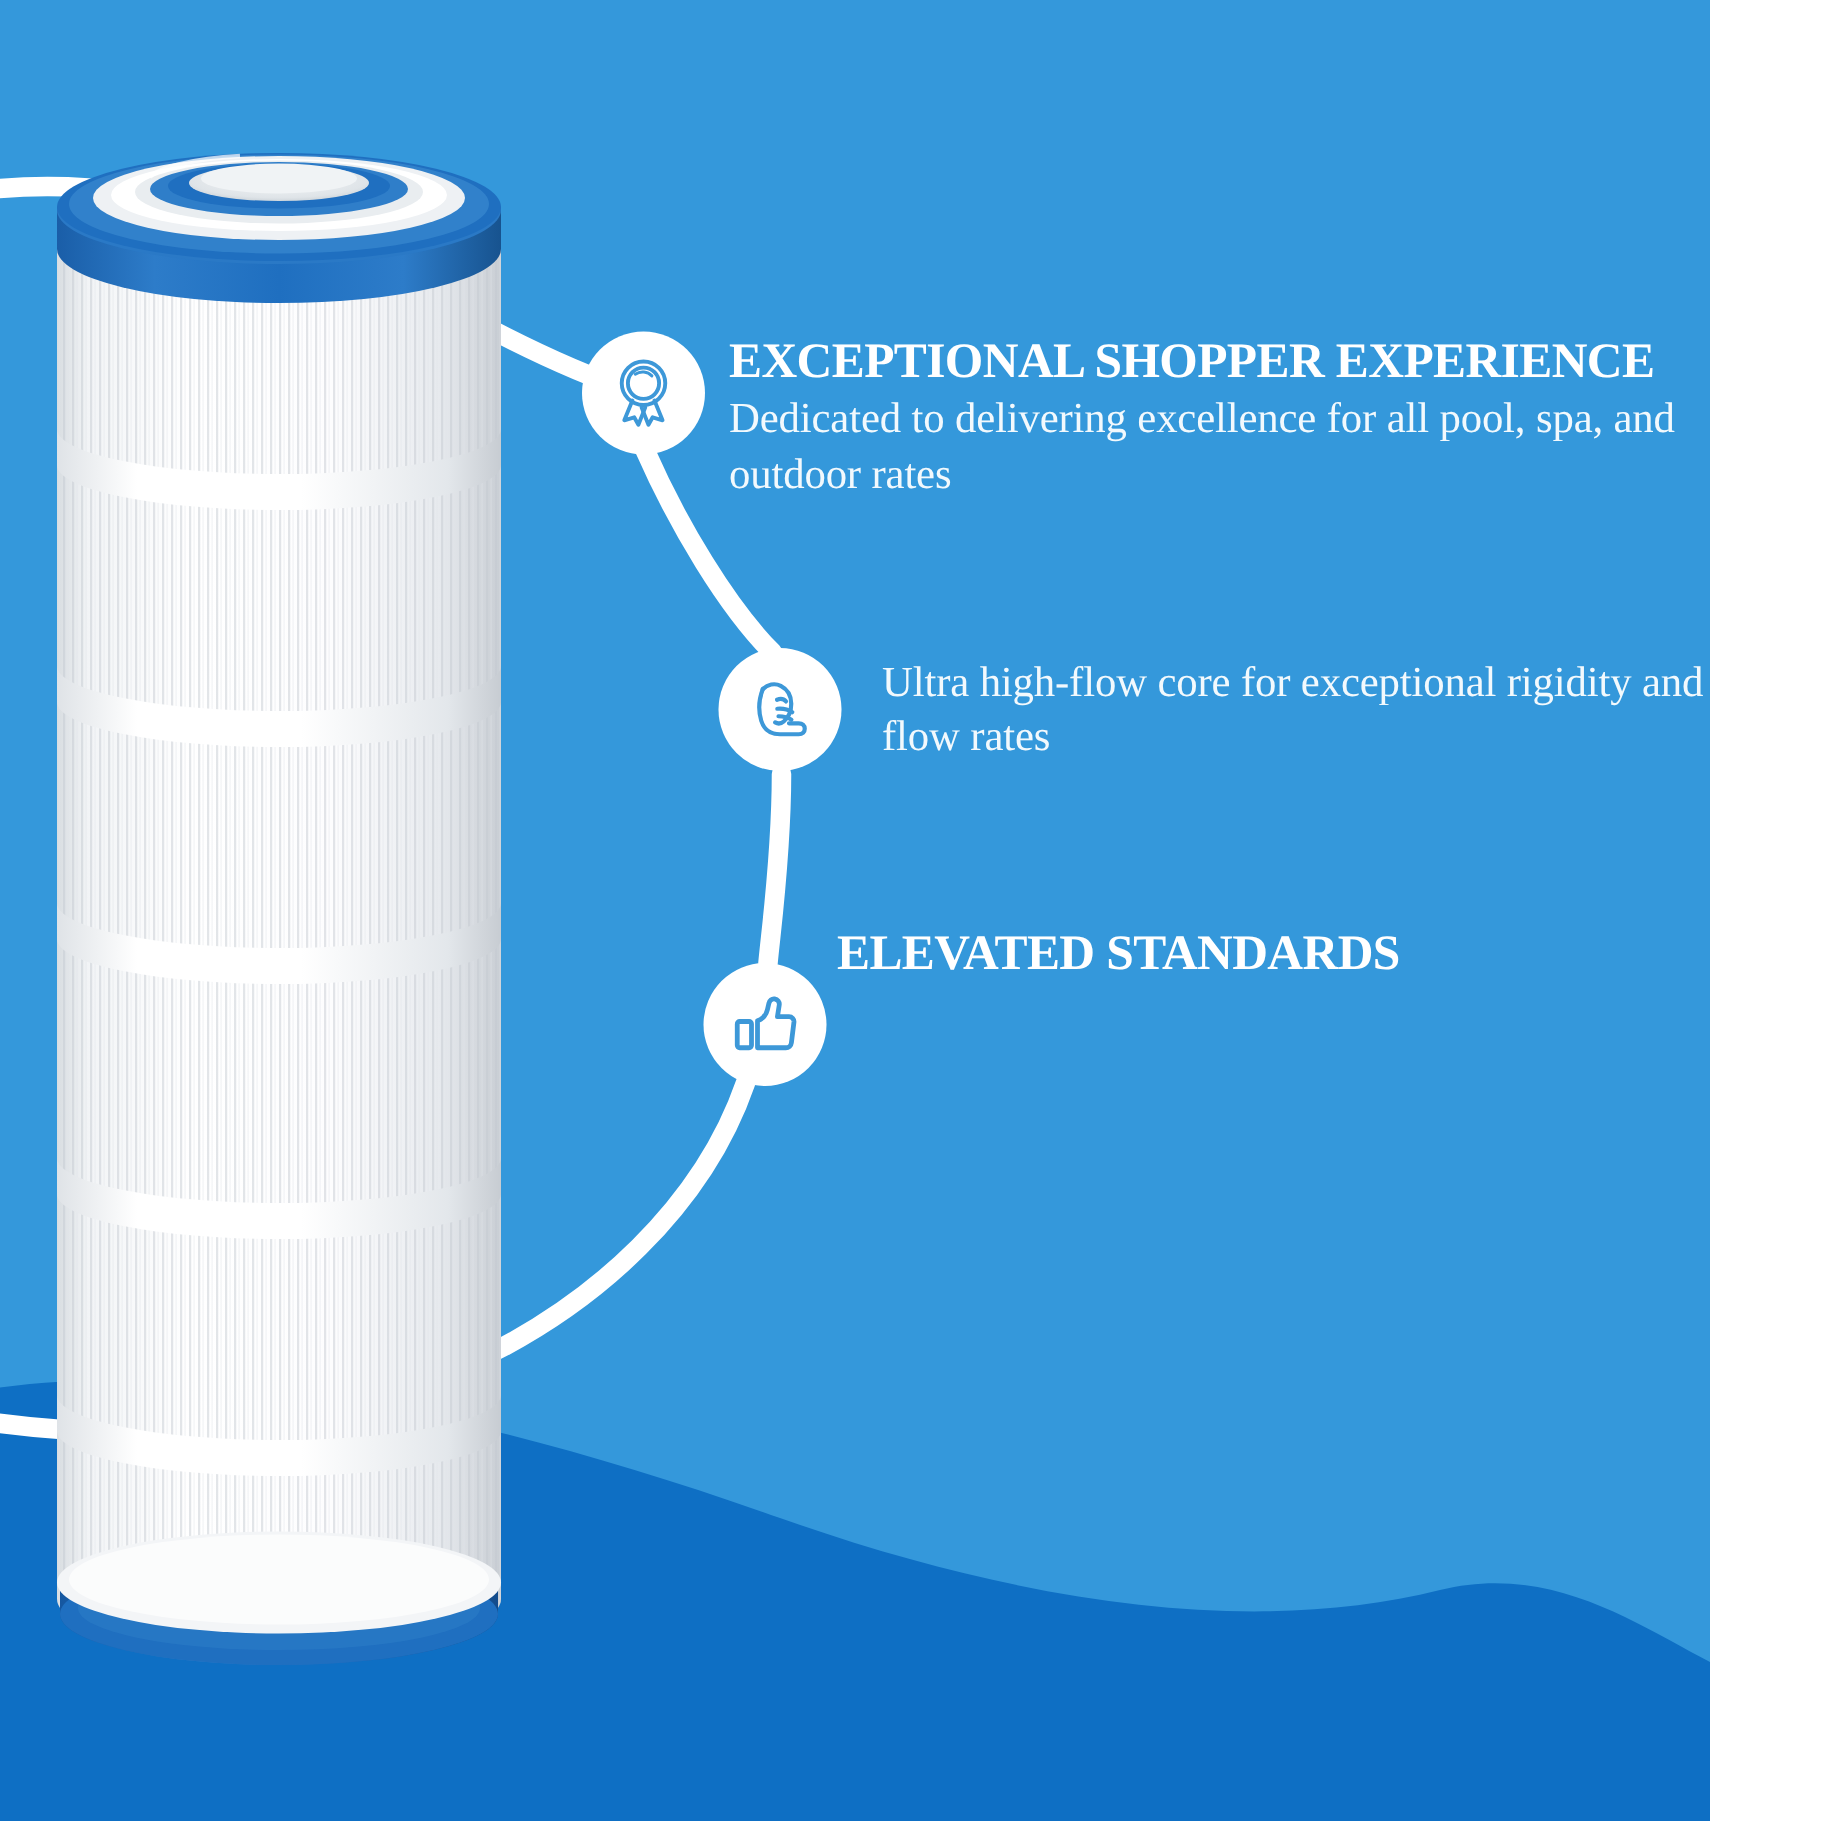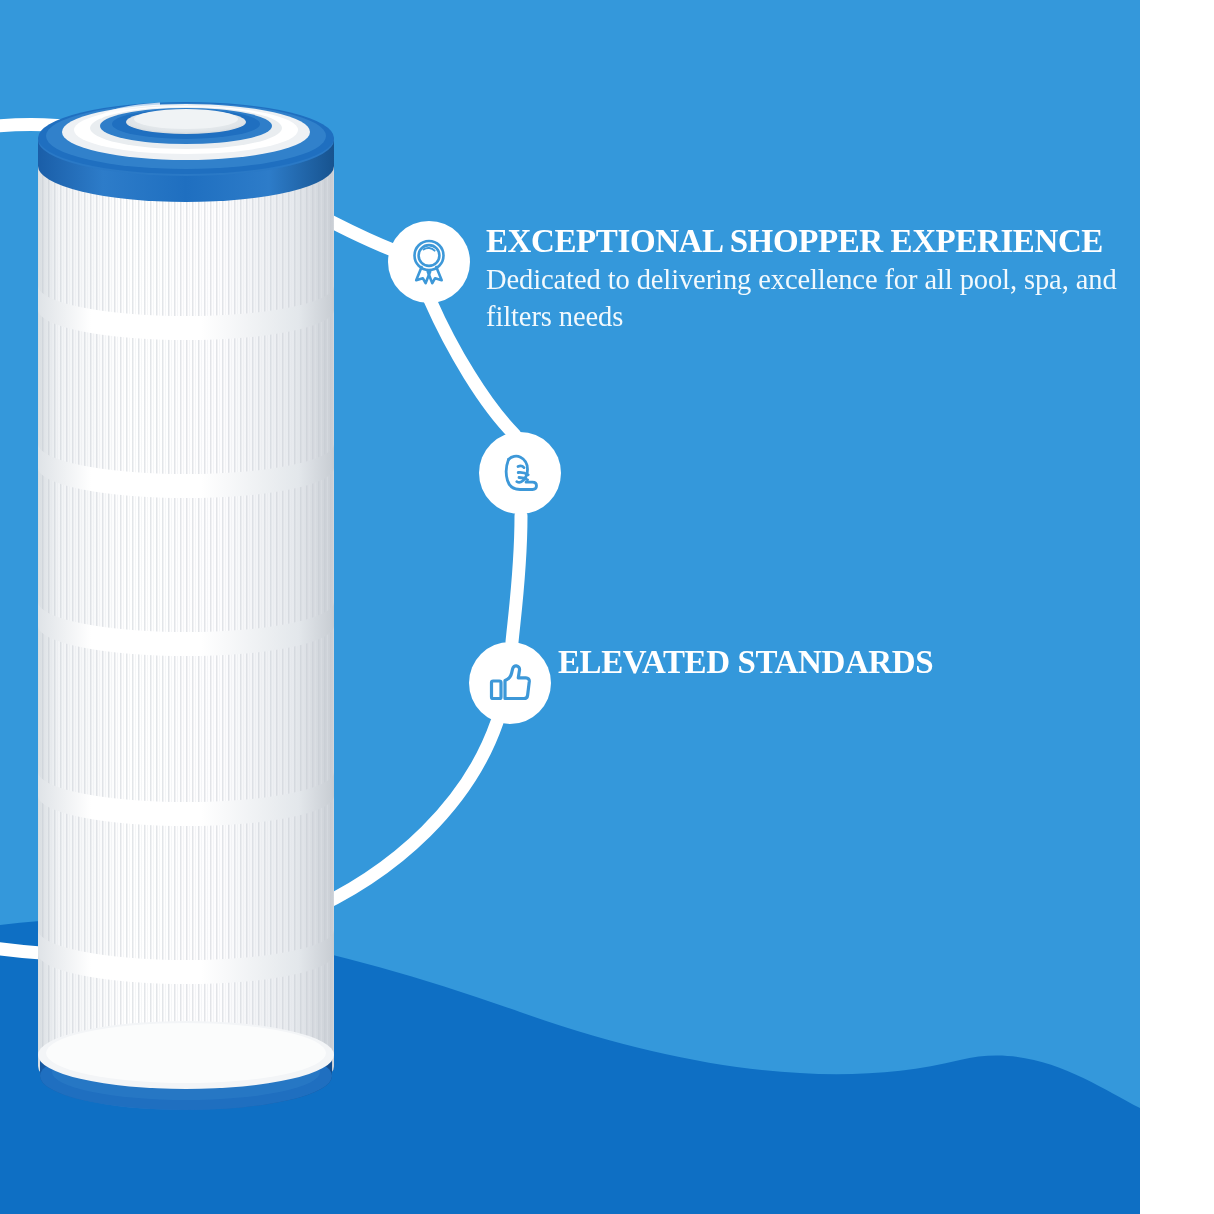--- a/index.html
+++ b/index.html
@@ -176,21 +176,21 @@
           <circle cx="26" cy="19.5" r="14.5"></circle>
           <circle cx="26" cy="19.5" r="10.4"></circle>
           <path d="M20.5,13.5 A8.6,8.6 0 0 1 31.6,14.6" stroke-width="2"></path>
           <path d="M18.6,31 L13.2,44.2 L19.8,42.2 L22.6,47.2 L27.2,35.6"></path>
           <path d="M33.3,31 L38.7,44.2 L32.1,42.2 L29.3,47.2 L24.7,35.6"></path>
         </g>
       </svg>
     </div>
     <div class="feature-text" style="left:486px; top:224px; width:700px;">
       <p class="feature-title">EXCEPTIONAL SHOPPER EXPERIENCE</p>
-      <p class="feature-desc">Dedicated to delivering excellence for all pool, spa, and filters needs</p>
+      <p class="feature-desc">Dedicated to delivering excellence for all pool, spa, and outdoor rates</p>
     </div>
   </div>
 
   <div class="feature">
     <div class="feature-icon-circle" style="left:479px; top:432px; width:82px; height:82px;">
       <svg width="52" height="52" viewBox="0 0 52 52">
         <g fill="none" stroke="#3d98d8" stroke-width="2.8" stroke-linecap="round" stroke-linejoin="round">
           <path d="M14.5,12.5 C12,19 11.5,27 13.5,33.5
                    C15.2,39 19.5,42.5 26,42.5
                    L38.5,42.5 C41,42.5 42.5,41 42.5,38.8
@@ -199,35 +199,36 @@
                    C31,12.5 33.5,17 33.5,22.2
                    C33.5,27.5 31.5,31.5 28.5,34
                    C26.8,35.4 24.5,35.6 22.8,34.6"></path>
           <path d="M24,19.5 C26.2,18.6 28.6,19 30,20.6"></path>
           <path d="M24.2,25.5 C27.5,25.2 31.5,26 34.2,27.8"></path>
           <path d="M25,30.5 C28,30.6 31.5,31.4 33.6,32.8"></path>
         </g>
       </svg>
     </div>
     <div class="feature-text" style="left:588px; top:435px; width:600px;">
+      <p class="feature-desc">Ultra high-flow core for exceptional rigidity and flow rates</p>
     </div>
   </div>
 
   <div class="feature">
     <div class="feature-icon-circle" style="left:469px; top:642px; width:82px; height:82px;">
       <svg width="52" height="52" viewBox="0 0 52 52">
         <g fill="none" stroke="#3d98d8" stroke-width="3.2" stroke-linejoin="round" stroke-linecap="round">
           <rect x="7.5" y="24" width="9.5" height="17.5" rx="1.6"></rect>
           <path d="M21,41.5 L21,23.5
                    C24.2,22.4 26.8,19.6 27.6,16.2
                    L28.6,11.8 C29,9.9 30.6,8.6 32.4,8.9
                    C34.4,9.2 35.8,11 35.5,13 L34.3,20.8
                    L42,20.8 C44,20.8 45.5,22.4 45.3,24.4
                    L43.6,38.2 C43.4,40.1 41.8,41.5 39.9,41.5 Z"></path>
         </g>
       </svg>
     </div>
-    <div class="feature-text" style="left:558px; top:645px; width:620px;">
+    <div class="feature-text" style="left:558px; top:619px; width:620px;">
       <p class="feature-title">ELEVATED STANDARDS</p>
     </div>
   </div>
 
 </div>
 
 </body></html>

